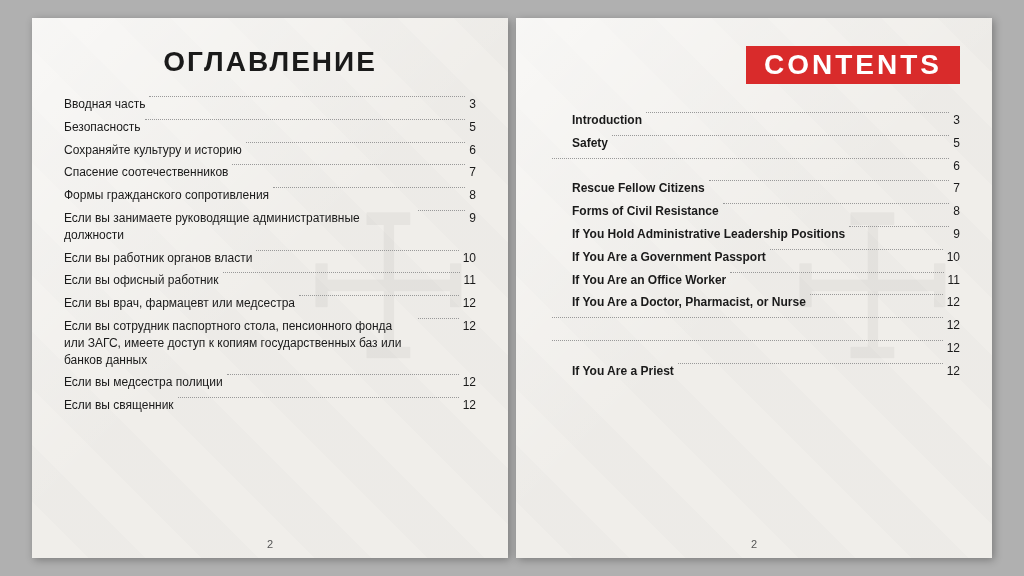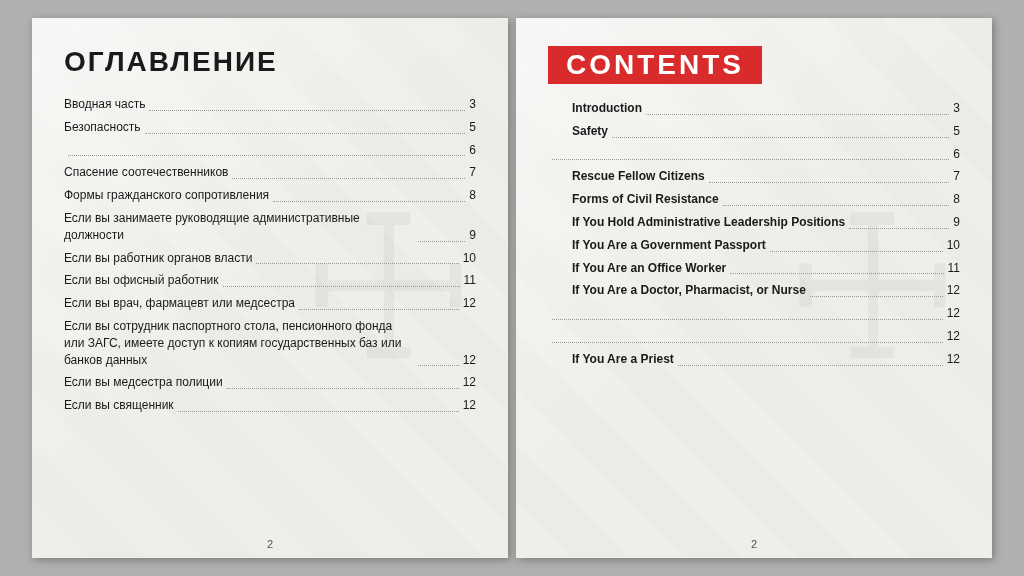--- a/index.html
+++ b/index.html
@@ -43,51 +43,52 @@
       pointer-events: none;
       z-index: 0;
     }
 
     .page-content {
       position: relative;
       z-index: 1;
     }
 
     .page-title-ru {
+      text-align: center;
       font-size: 28px;
       font-weight: 900;
       color: #1a1a1a;
       letter-spacing: 2px;
       margin-bottom: 18px;
       font-family: Arial Black, Arial, sans-serif;
     }
 
     .page-title-en-wrapper {
-      text-align: left;
-      margin-bottom: 16px;
+      text-align: right;
+      margin-bottom: 28px;
     }
 
     .page-title-en {
       display: inline-block;
       background: #d92b2b;
       color: #fff;
       font-size: 28px;
       font-weight: 900;
       letter-spacing: 3px;
       padding: 3px 18px;
       font-family: Arial Black, Arial, sans-serif;
     }
 
     .toc-list {
       list-style: none;
     }
 
     .toc-item {
       display: flex;
-      align-items: flex-end;
+      align-items: flex-start;
       margin-bottom: 6px;
       font-size: 12px;
       line-height: 1.4;
       color: #1a1a1a;
     }
 
     .toc-item.bold .toc-text {
       font-weight: 700;
       padding-left: 24px;
     }
@@ -147,20 +148,21 @@
       <span class="toc-text">Вводная часть</span>
       <span class="toc-dots"></span>
       <span class="toc-page">3</span>
     </li>
           <li class="toc-item">
       <span class="toc-text">Безопасность</span>
       <span class="toc-dots"></span>
       <span class="toc-page">5</span>
     </li>
           <li class="toc-item">
+      <span class="toc-text">Сохраняйте культуру и историю</span>
       <span class="toc-dots"></span>
       <span class="toc-page">6</span>
     </li>
           <li class="toc-item">
       <span class="toc-text">Спасение соотечественников</span>
       <span class="toc-dots"></span>
       <span class="toc-page">7</span>
     </li>
           <li class="toc-item">
       <span class="toc-text">Формы гражданского сопротивления</span>

